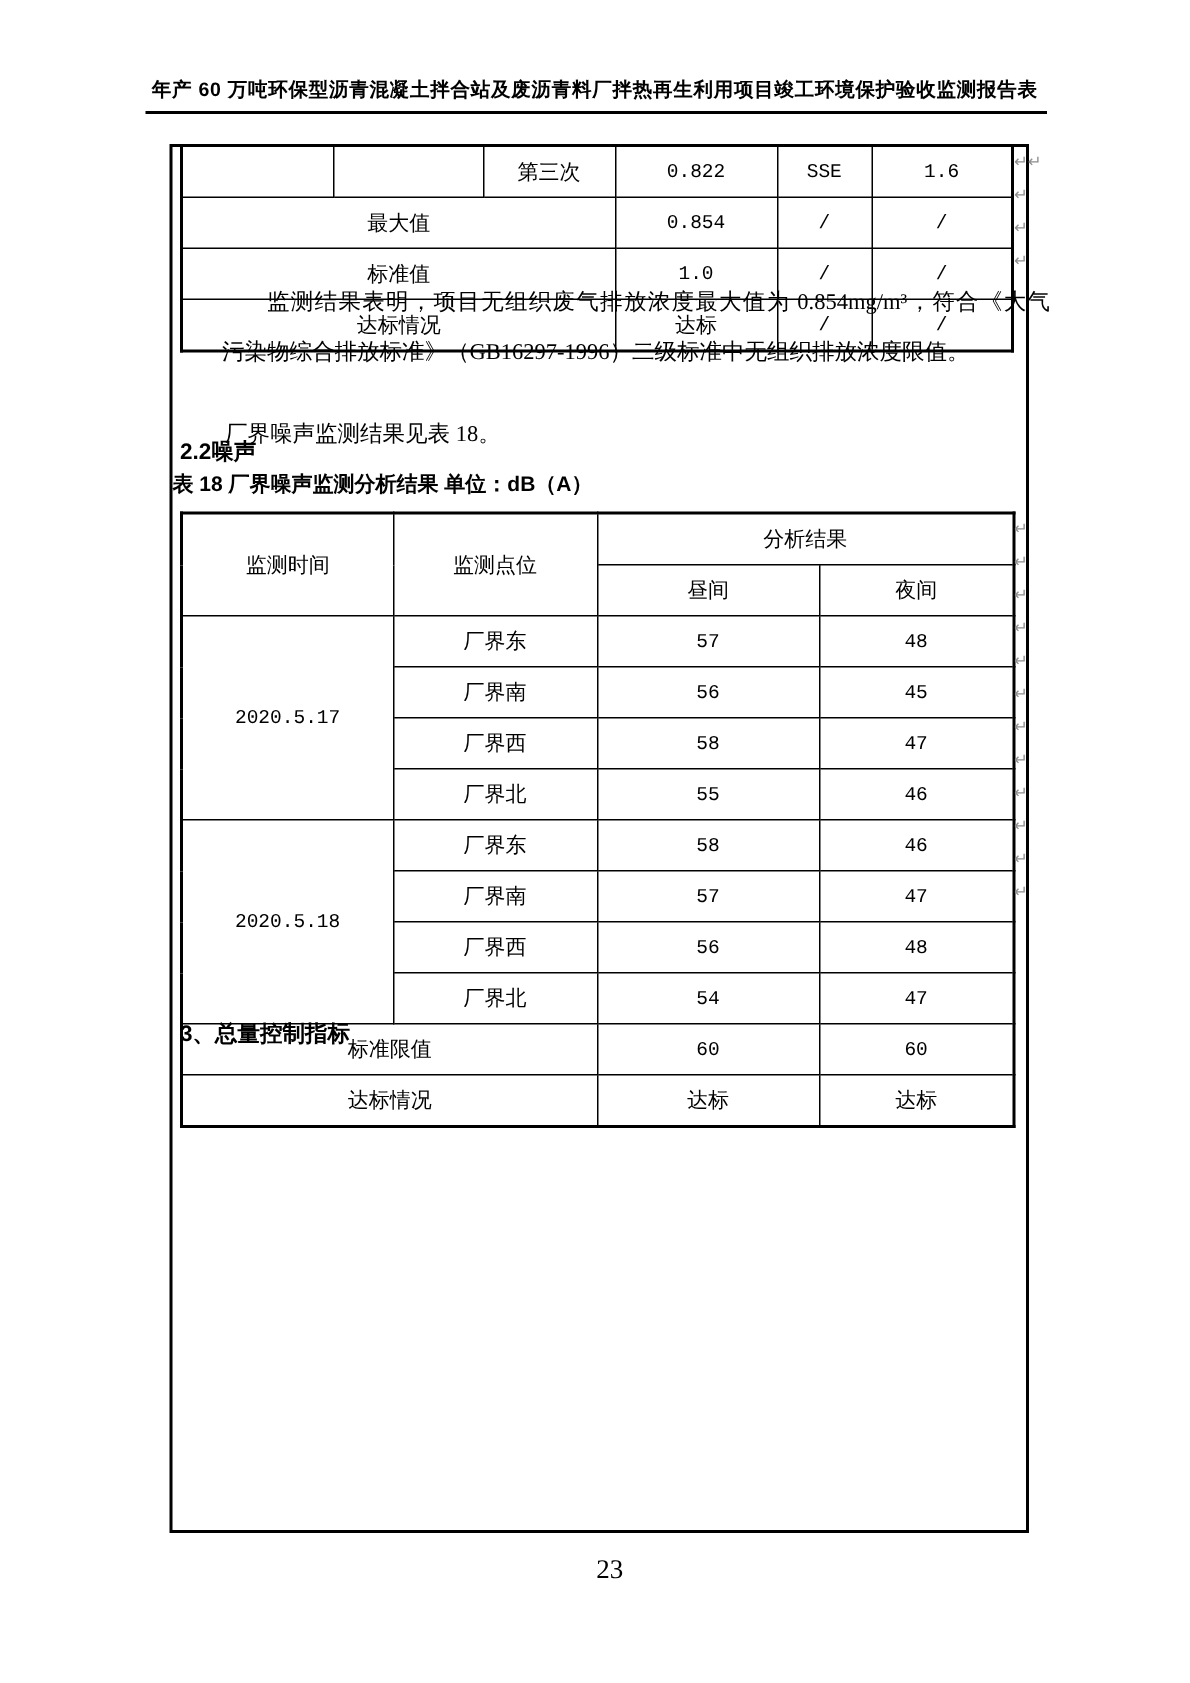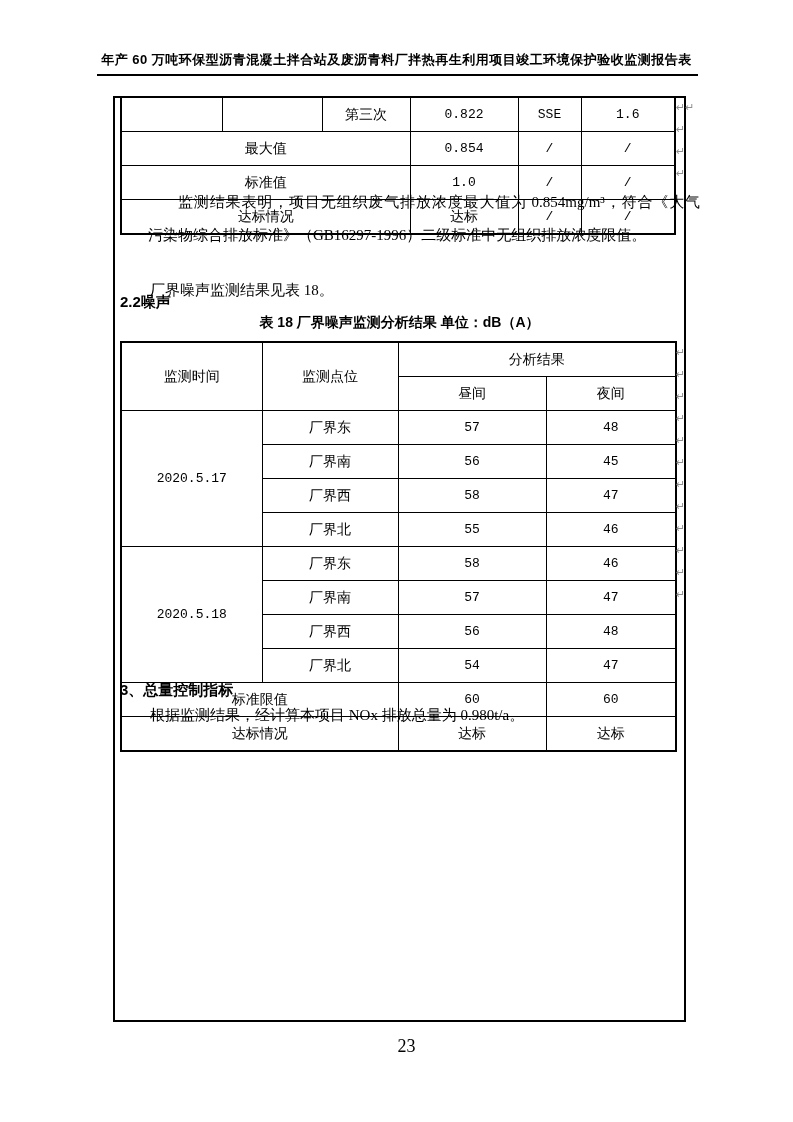--- a/index.html
+++ b/index.html
@@ -12,21 +12,21 @@
   .inner{position:relative;width:100%;height:100%;}
   table.tbl{position:absolute;border-collapse:collapse;table-layout:fixed;border:2px solid #000;background:#fff;}
   table.tbl td{border:1px solid #000;text-align:center;vertical-align:middle;padding:6px;height:21px;overflow:hidden;}
   .cn{font-family:"Liberation Serif",serif;font-size:14px;}
   .mono{font-family:"Liberation Mono","DejaVu Sans Mono",monospace;font-size:13px;}
   .para{position:absolute;left:5px;width:552px;font-size:15px;line-height:33px;}
   .para .line{white-space:nowrap;}
   .para .indent{text-indent:2em;}
   .jline{white-space:normal;text-align:justify;text-align-last:justify;}
   .h-bold{position:absolute;left:5px;font-family:"Liberation Sans",sans-serif;font-weight:bold;font-size:15px;line-height:20px;white-space:nowrap;}
-  .caption{position:absolute;left:0;width:569px;text-align:center;font-family:"Liberation Sans",sans-serif;
+  .caption{position:absolute;left:0;width:569px;font-family:"Liberation Sans",sans-serif;
            font-weight:bold;font-size:14px;line-height:18px;}
   .marks{position:absolute;width:24px;}
   .mrow{height:22px;line-height:22px;font-size:11px;color:#8f8f8f;font-family:"DejaVu Sans",sans-serif;white-space:nowrap;}
   .page-num{position:absolute;top:1036px;left:0;width:793px;text-align:center;font-size:18px;font-family:"Liberation Serif",serif;padding-left:10px;}
 </style>
 </head>
 <body>
 
 <div class="page">
 
@@ -178,22 +178,19 @@
         <div class="mrow"><span>↵</span></div>
         <div class="mrow"><span>↵</span></div>
         <div class="mrow"><span>↵</span></div>
         <div class="mrow"><span>↵</span></div>
         <div class="mrow"><span>↵</span></div>
         <div class="mrow"><span>↵</span></div>
       </div>
 
 
       <div class="h-bold" style="top:582px;">3、总量控制指标</div>
-      <div class="para" style="top:601px;">
-        <div class="line indent">根据监测结果，经计算本项目 NOx 排放总量为 0.980t/a。</div>
-      </div>
 
     </div>
   </div>
 
   <div class="page-num">23</div>
 
 </div>
 
 </body></html>

